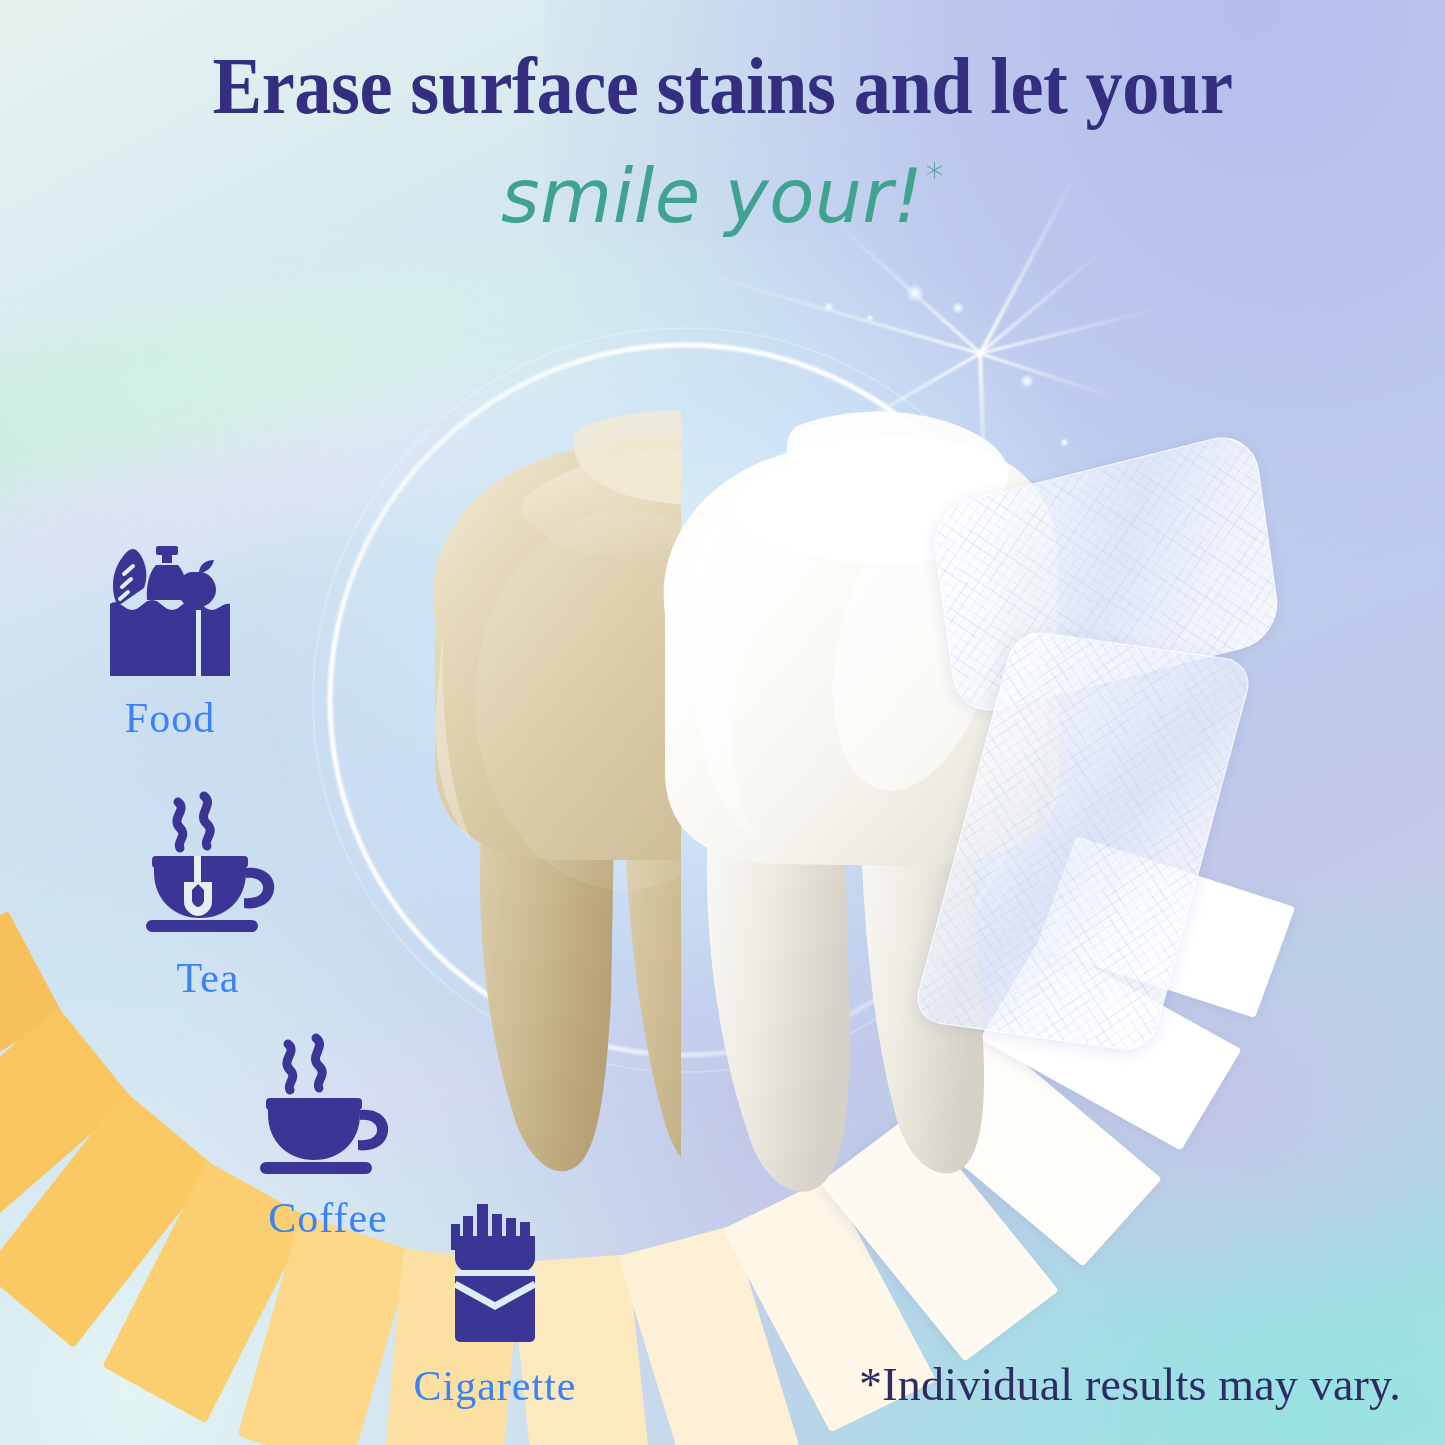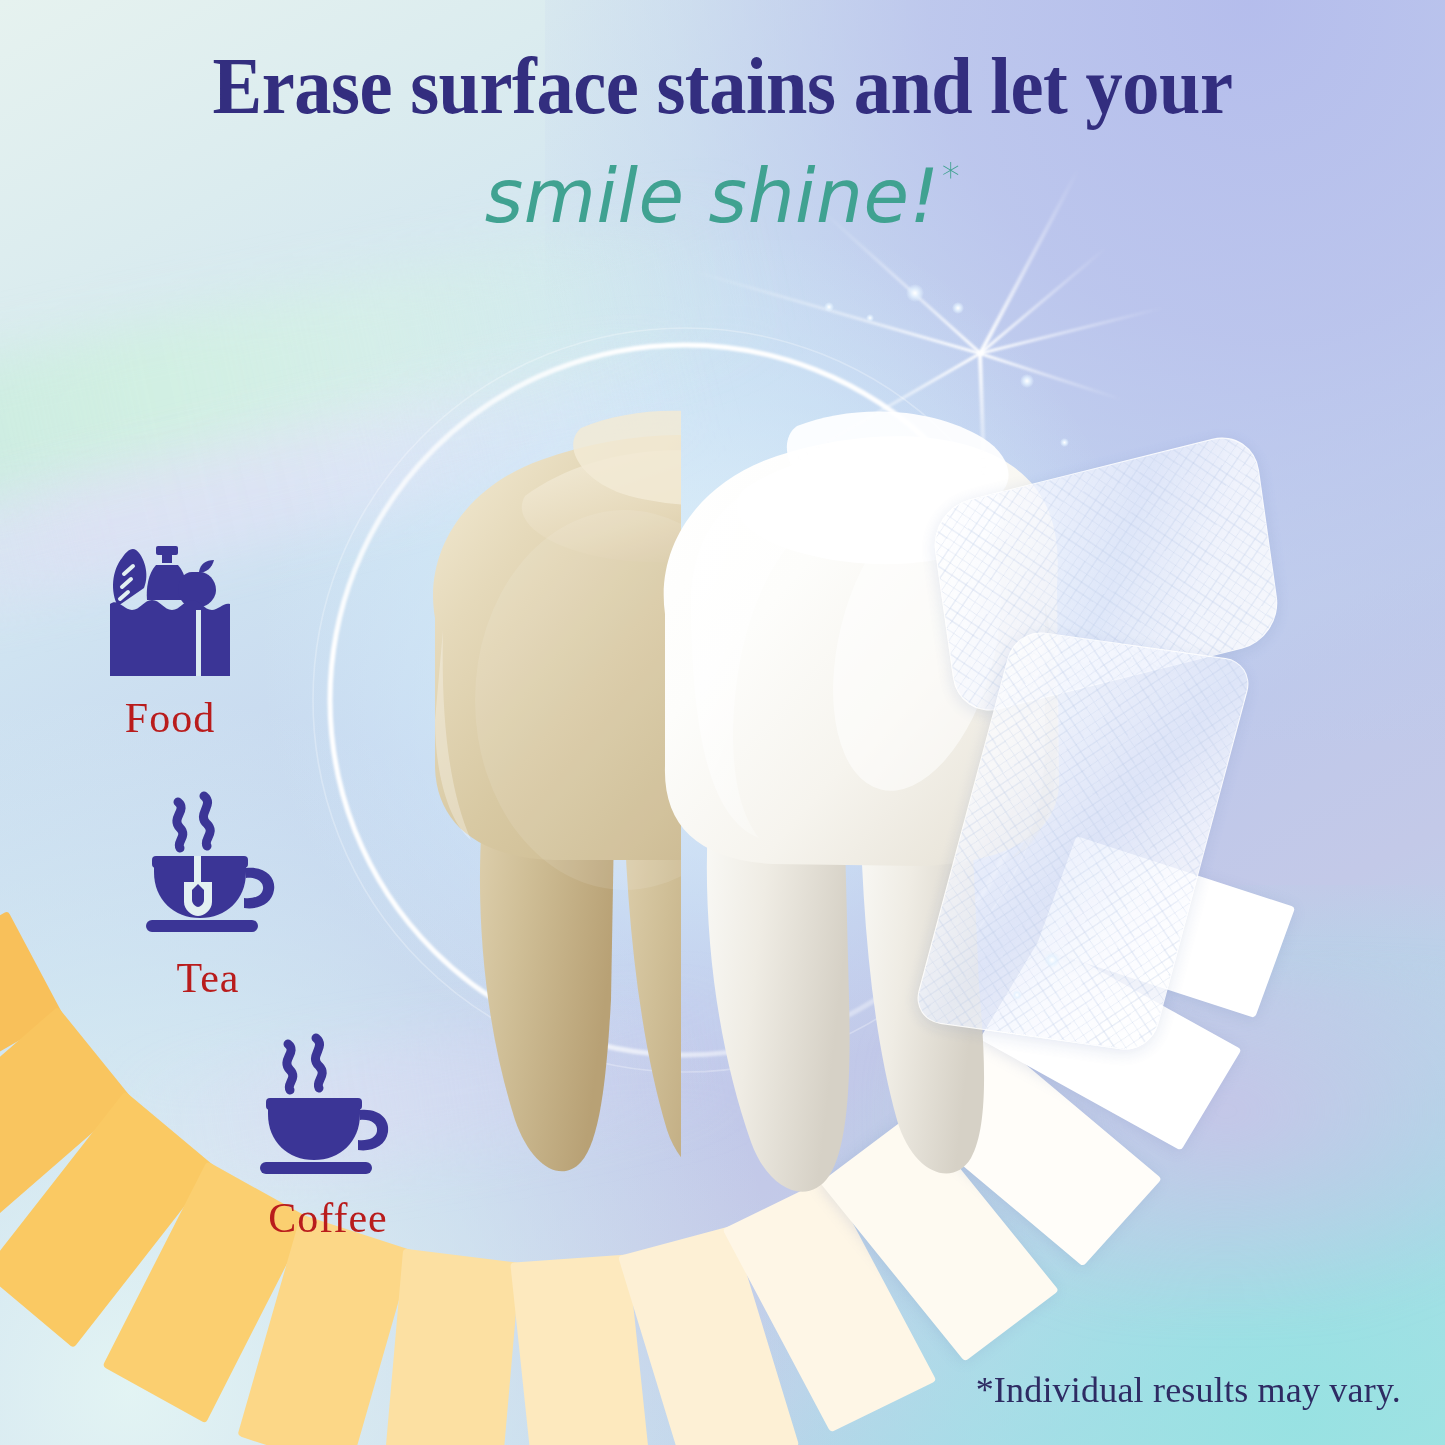--- a/index.html
+++ b/index.html
@@ -218,36 +218,36 @@
   
   .icon-item {
     position: absolute;
     text-align: center;
   }
   .icon-box {
     position: relative;
     margin: 0 auto;
   }
   .icon-label {
-    color: #b91c1c;
+    color: #3b82f6;
     font-family: "Liberation Serif", "DejaVu Serif", serif;
     font-size: 42px;
     letter-spacing: 1px;
     margin-top: 14px;
     white-space: nowrap;
   }
 
   
   .footnote {
     position: absolute;
     right: 44px;
     bottom: 34px;
     color: #2e2b63;
     font-family: "Liberation Serif", "DejaVu Serif", serif;
-    font-size: 36px;
+    font-size: 46px;
     letter-spacing: 0.2px;
     white-space: nowrap;
   }
 </style>
 </head>
 <body>
 
 <div id="poster">
 
   <div class="bg-base"></div>
@@ -410,21 +410,21 @@
     <div class="spark-dot" style="left:866px;  top:314px; width:8px;  height:8px;"></div>
     <div class="spark-dot" style="left:1020px; top:374px; width:14px; height:14px;"></div>
     <div class="spark-dot" style="left:1060px; top:438px; width:9px;  height:9px;"></div>
     <div class="spark-dot" style="left:1044px; top:952px; width:16px; height:16px;"></div>
     <div class="spark-dot" style="left:1012px; top:990px; width:10px; height:10px;"></div>
   </div>
 
   <div class="headline">Erase surface stains and let your</div>
 
   <div class="subhead">
-    <span>smile shine!</span><span class="star">*</span>
+    <span>smile your!</span><span class="star">*</span>
   </div>
 
   <div class="icon-item" style="left:70px; top:530px; width:200px;">
     <div class="icon-box" style="width:140px; height:150px;">
       <svg width="140" height="150" viewBox="0 0 140 150">
         <g fill="#3b3596">
 
           <path d="M22,28 C12,40 10,62 18,76 L44,58 C50,44 44,26 36,20 C31,17 26,22 22,28 Z"></path>
 
           <rect x="56" y="16" width="22" height="9" rx="2"></rect>
@@ -494,16 +494,41 @@
         <g fill="#e2f0f2">
           <rect x="56" y="66" width="7" height="28"></rect>
           <path d="M46,92 L74,92 L74,112 C74,120 66,126 60,126 C54,126 46,120 46,112 Z"></path>
         </g>
         <path d="M54,100 L60,94 L66,100 L66,110 C66,114 62,117 60,117 C58,117 54,114 54,110 Z" fill="#3b3596"></path>
       </svg>
     </div>
     <div class="icon-label">Tea</div>
   </div>
 
+  <div class="icon-item" style="left:390px; top:1198px; width:210px;">
+    <div class="icon-box" style="width:140px; height:150px;">
+      <svg width="140" height="150" viewBox="0 0 140 150">
+        <g fill="#3b3596">
+
+          <rect x="38" y="18" width="10" height="34"></rect>
+          <rect x="52" y="6" width="11" height="46"></rect>
+          <rect x="67" y="16" width="10" height="36"></rect>
+          <rect x="81" y="20" width="10" height="32"></rect>
+          <rect x="95" y="24" width="10" height="28"></rect>
+          <rect x="26" y="26" width="9" height="26"></rect>
+
+          <path d="M30,38 L110,38 L110,60 C110,70 100,76 88,76 L52,76 C40,76 30,70 30,60 Z"></path>
+
+          <rect x="30" y="78" width="80" height="66" rx="5"></rect>
+
+          <path d="M30,78 L110,78 L110,96 L70,118 L30,96 Z"></path>
+        </g>
+
+        <path d="M30,86 L70,108 L110,86" fill="none" stroke="#dceef2" stroke-width="7"></path>
+        <rect x="30" y="72" width="80" height="6" fill="#dceef2"></rect>
+      </svg>
+    </div>
+    <div class="icon-label">Cigarette</div>
+  </div>
 
   <div class="footnote">*Individual results may vary.</div>
 
 </div>
 
 </body></html>

